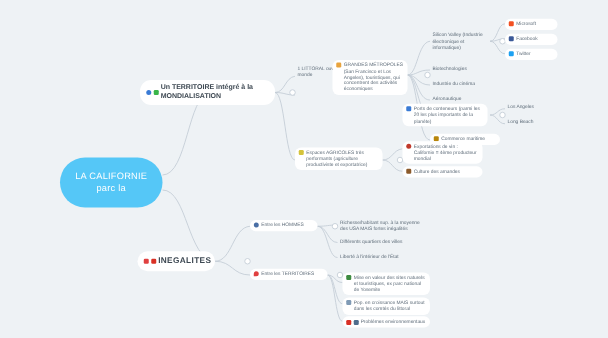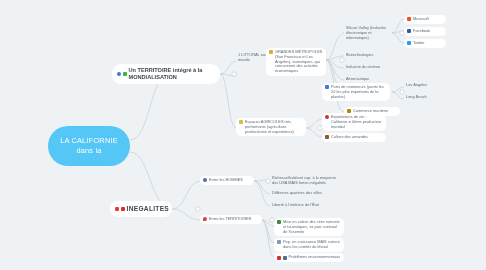--- a/index.html
+++ b/index.html
@@ -169,21 +169,21 @@
       <circle cx="320" cy="128" r="2.2"></circle>
       <circle cx="198" cy="209" r="2.2"></circle>
       <circle cx="268" cy="181" r="2.2"></circle>
       <circle cx="272" cy="220" r="2.2"></circle>
     </g>
   </svg>
 
   <div class="node root">
     <div>
       <span class="tx">LA CALIFORNIE</span>
-      <span class="tx">dans la</span>
+      <span class="tx">parc la</span>
     </div>
   </div>
 
   <div class="node l1 terr">
     <span class="ic-row">
       <span class="ic globe"></span>
       <span class="ic check"></span>
     </span>
     <span>Un TERRITOIRE intégré à la MONDIALISATION</span>
   </div>

